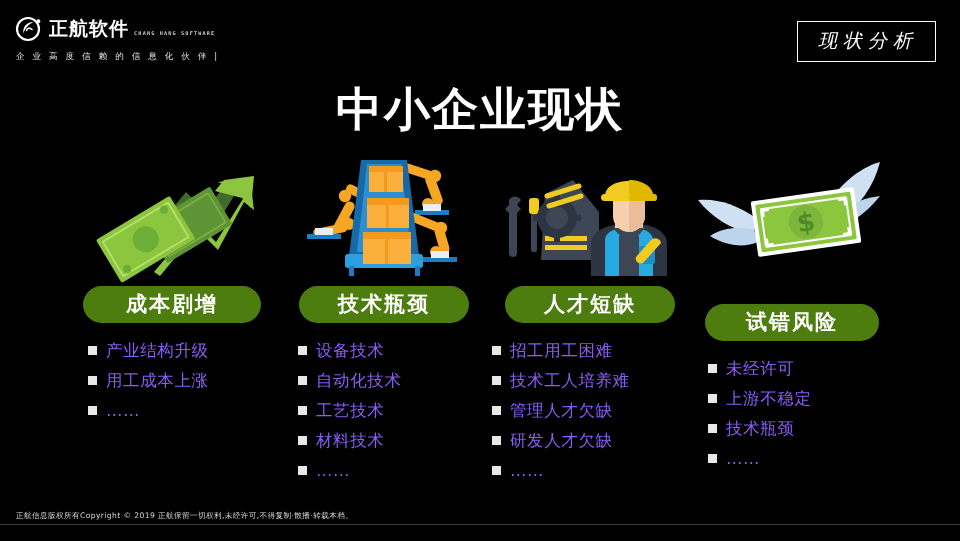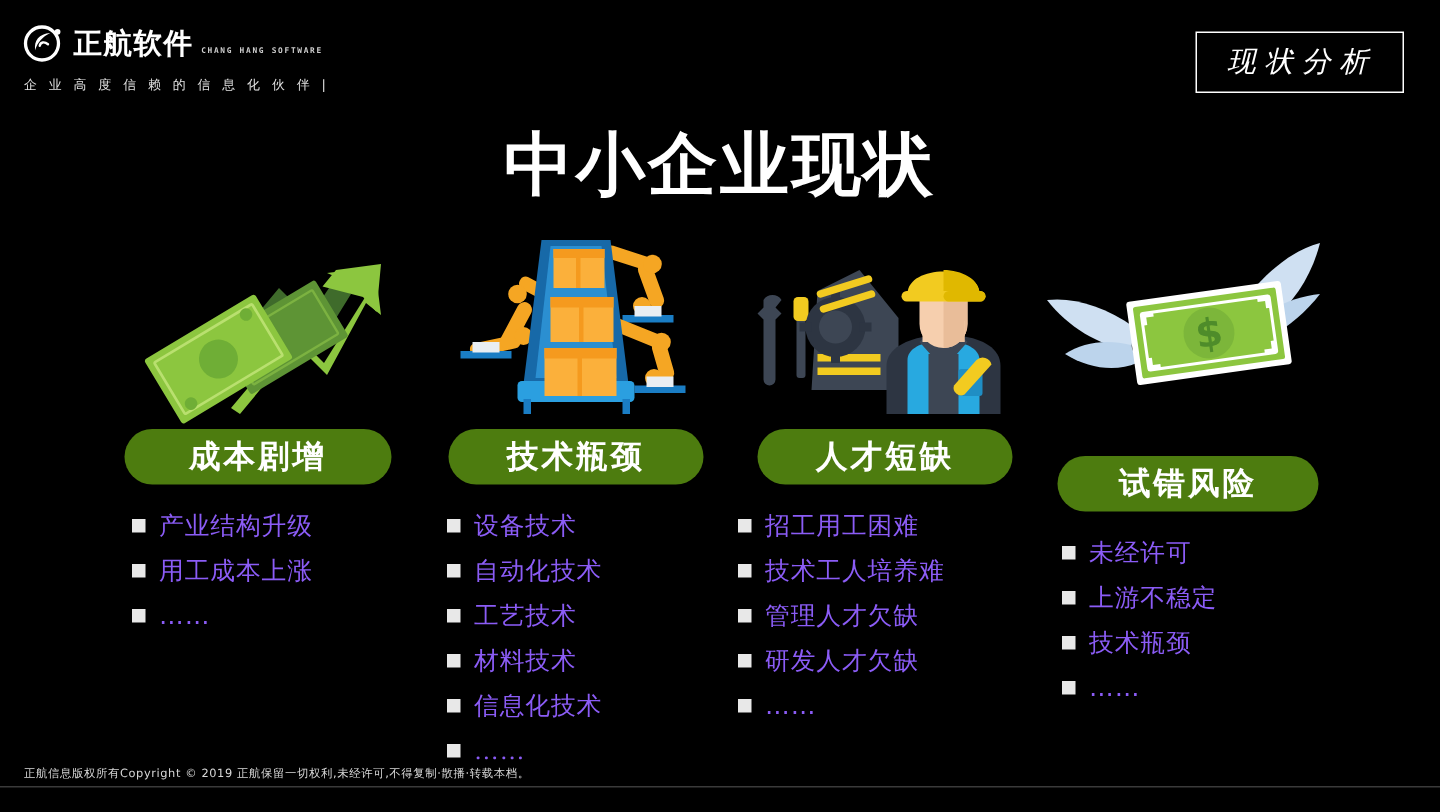--- a/index.html
+++ b/index.html
@@ -188,24 +188,20 @@
             <i class="bul"></i>
             <span class="btxt">自动化技术</span>
           </li>
         <li>
             <i class="bul"></i>
             <span class="btxt">工艺技术</span>
           </li>
         <li>
             <i class="bul"></i>
             <span class="btxt">材料技术</span>
-          </li>
-        <li>
-            <i class="bul"></i>
-            <span class="btxt">信息化技术</span>
           </li>
         <li>
             <i class="bul"></i>
             <span class="btxt">……</span>
           </li>
       </ul>
     </div>
 
     <div class="col col-2">
       <div class="art">

